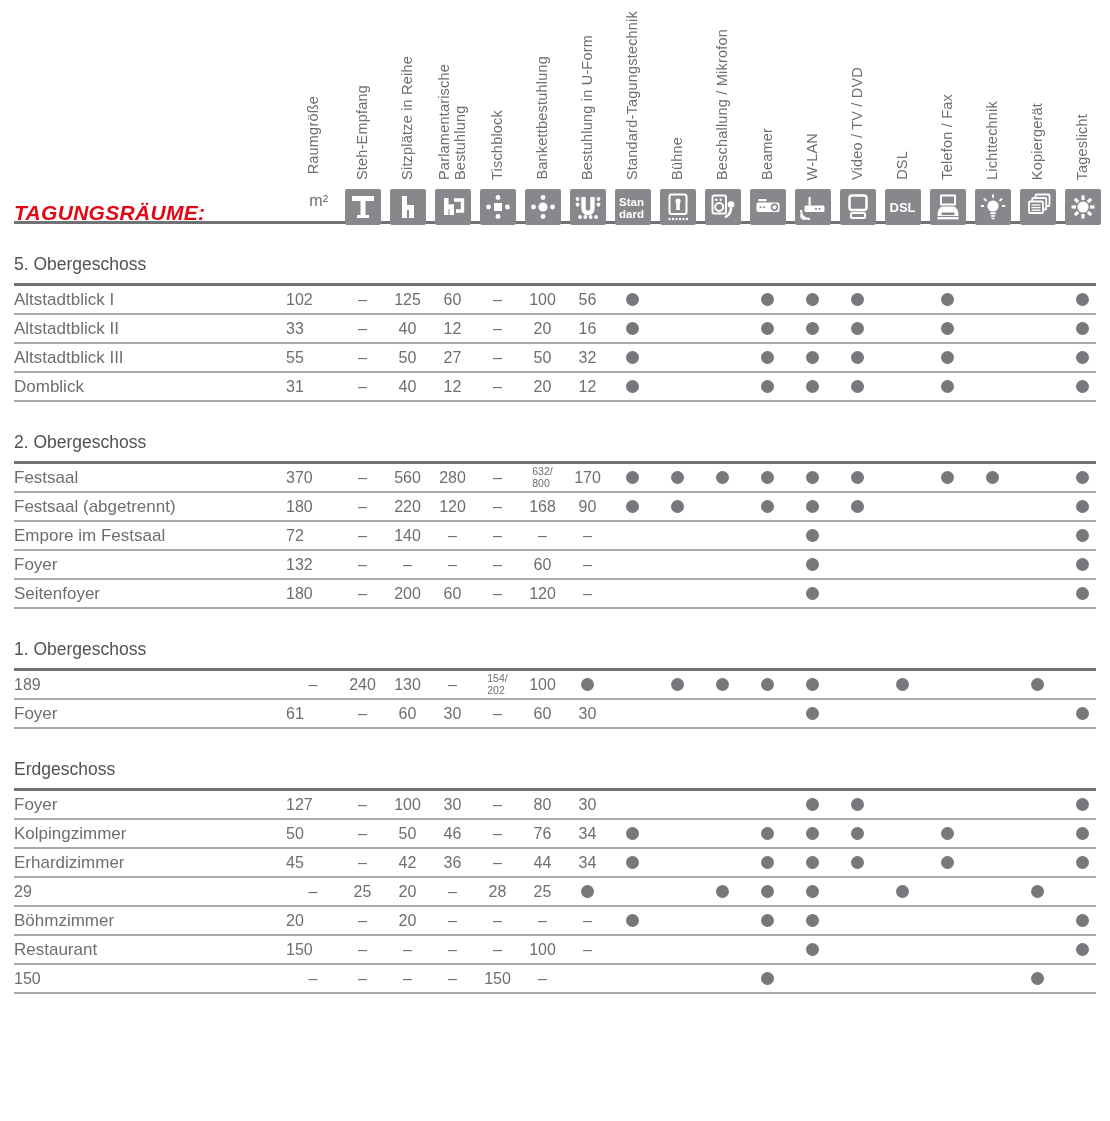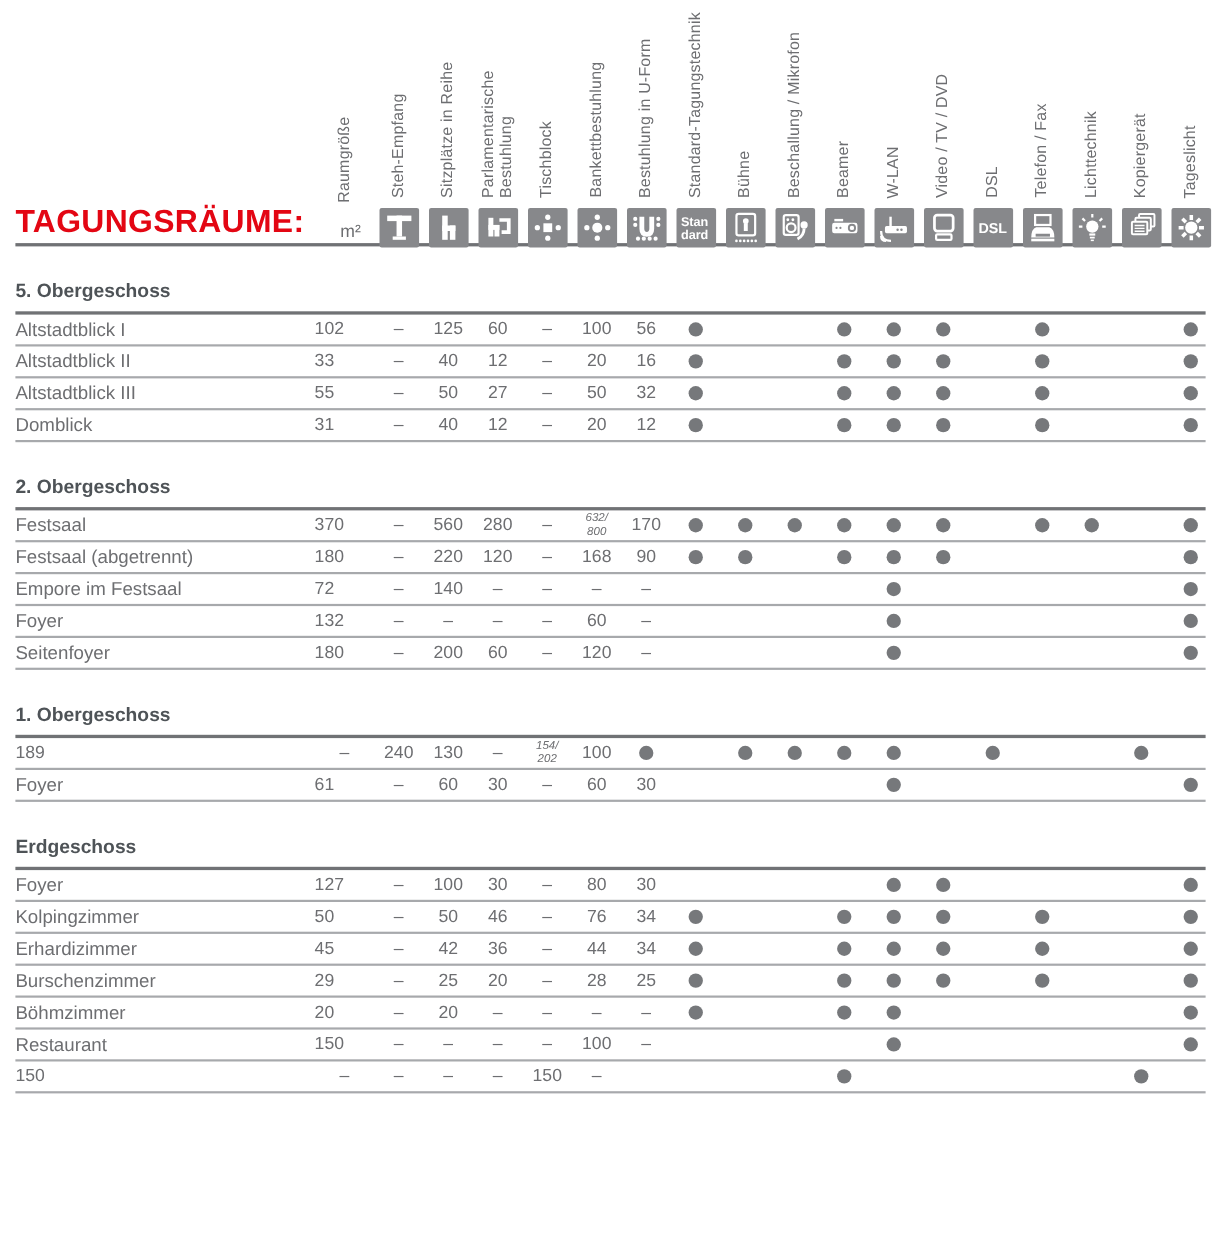--- a/index.html
+++ b/index.html
@@ -14,42 +14,42 @@
   .page{padding:0 14px; width:1110px;}
   .grid{display:grid; grid-template-columns:272px 54px repeat(17,45px);}
   
   .header-row{height:224px; align-items:end; border-bottom:3px solid var(--line-strong);}
   .header-cell{display:flex; flex-direction:column; justify-content:flex-end; align-items:center; height:100%;}
   .v-label{
     writing-mode:vertical-rl; transform:rotate(180deg);
     font-size:14.5px; line-height:1.12; color:var(--text);
     max-height:180px; margin-bottom:9px; letter-spacing:0.2px;
   }
-  .icon-box{width:36px; height:32px; min-height:36px; background:var(--icon-bg); border-radius:2px; margin-bottom:10px;}
+  .icon-box{width:36px; height:32px; min-height:36px; background:var(--icon-bg); border-radius:2px; margin-bottom:0;}
   .icon-box svg{display:block;}
   .title-cell{align-items:flex-start; justify-content:flex-end;}
-  .page-title{font-size:29px; font-weight:bold; color:var(--accent); letter-spacing:0.3px; margin-bottom:16px;}
+  .page-title{font-size:21px; font-weight:bold; color:var(--accent); letter-spacing:0.3px; font-style:italic;}
   .m2-cell{align-items:stretch;}
   .m2-cell .v-label{align-self:center;}
   .unit{
     height:36px; margin-bottom:6px; display:flex; align-items:center; justify-content:flex-end;
     font-size:16px; color:var(--text); padding-right:12px;text-align:center;
   }
   
   .section{margin-top:26px;}
   .section-title{
-    font-size:17.5px; font-weight:bold; color:var(--dark);
+    font-size:17.5px; font-weight:normal; color:var(--dark);
     padding:4px 0 8px 0; border-bottom:3px solid var(--line-strong);
   }
   .row{height:29px; align-items:center; border-bottom:2px solid var(--line-thin);}
   .name-cell{font-size:17px; color:var(--text); padding-right:6px; white-space:nowrap;}
   .num-cell{font-size:16px; color:var(--text); padding-right:12px;}
   .val-cell{display:flex; align-items:center; justify-content:center; font-size:16px; color:var(--text);}
   .dot{width:13px; height:13px; border-radius:50%; background:var(--dot);}
-  .frac{font-size:10.5px; line-height:1.05; text-align:center; color:var(--text);font-style:italic;}
+  .frac{font-size:10.5px; line-height:1.05; text-align:left; color:var(--text);}
 </style>
 </head>
 <body>
 
 <div class="page">
   <div class="grid header-row" id="header-row">
     <div class="header-cell title-cell">
       <span class="page-title">TAGUNGSRÄUME:</span>
     </div>
   <div class="header-cell m2-cell">
@@ -716,21 +716,20 @@
           <div class="val-cell">
             <span class="dot"></span>
           </div>
           <div class="val-cell"></div>
           <div class="val-cell"></div>
           <div class="val-cell">
             <span class="dot"></span>
           </div>
         </div>
         <div class="grid row">
-          <div class="name-cell">Burschenzimmer</div>
           <div class="num-cell">29</div>
           <div class="val-cell">–</div>
           <div class="val-cell">25</div>
           <div class="val-cell">20</div>
           <div class="val-cell">–</div>
           <div class="val-cell">28</div>
           <div class="val-cell">25</div>
           <div class="val-cell">
             <span class="dot"></span>
           </div>

